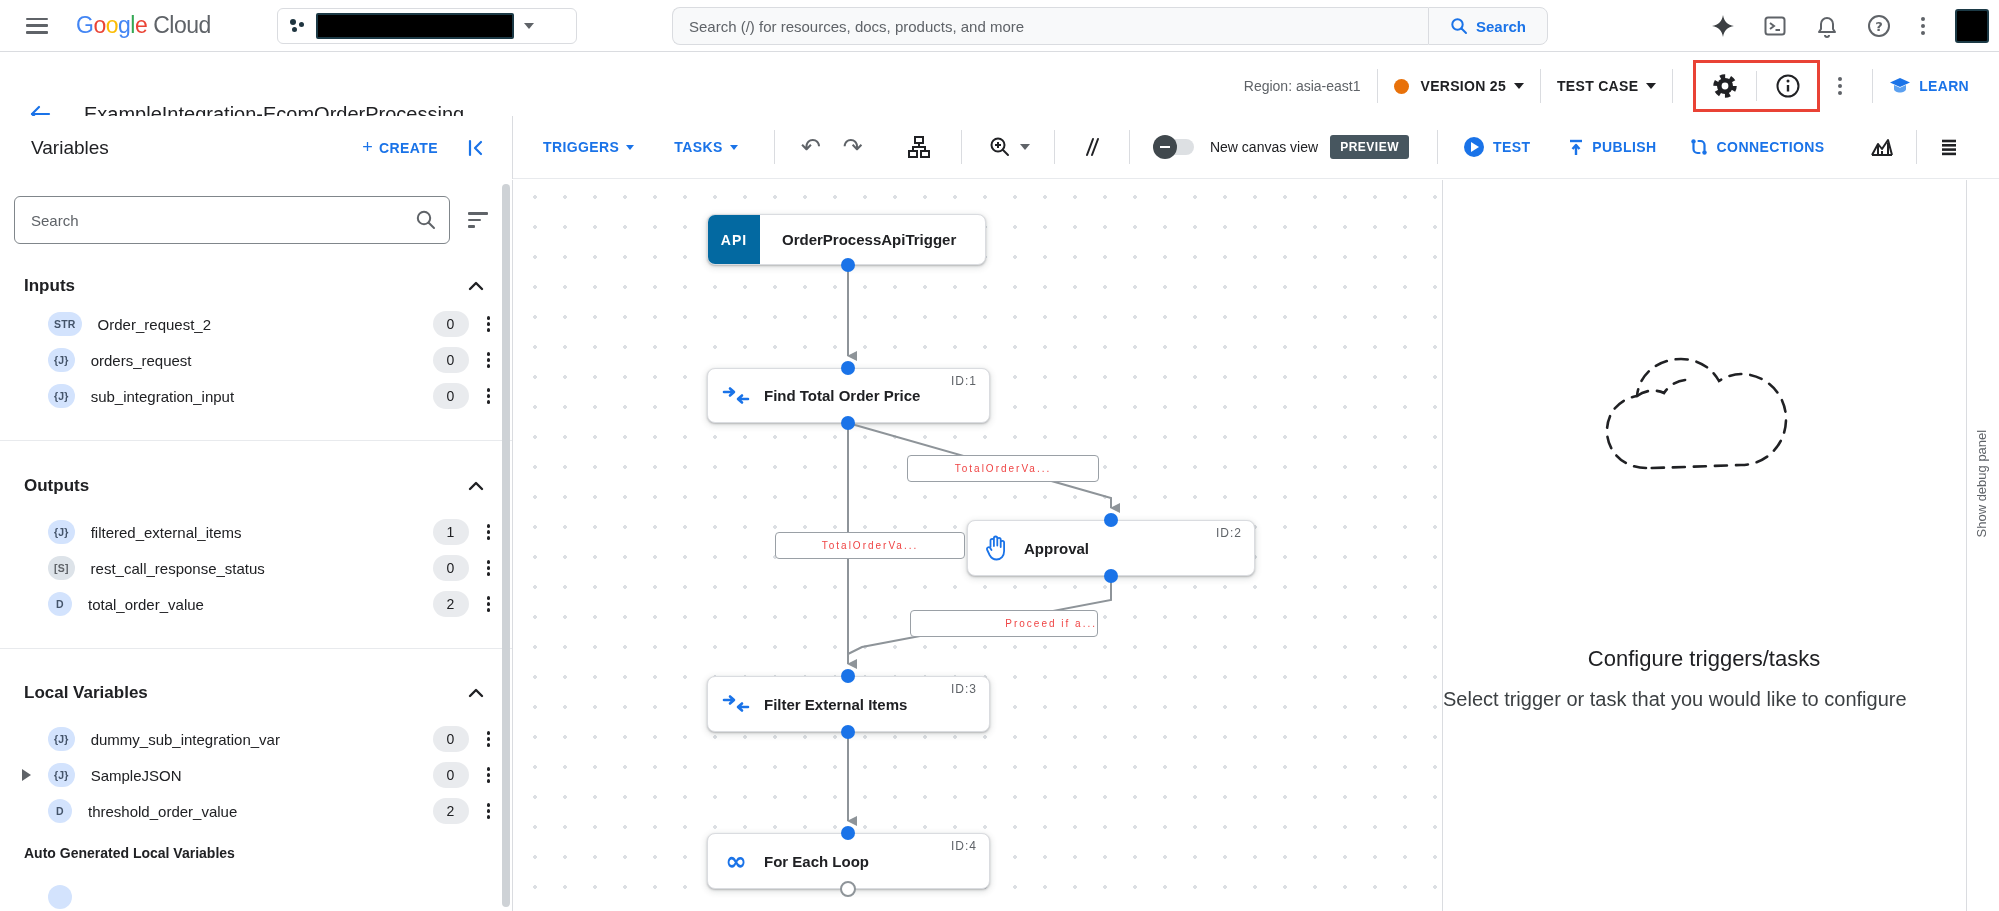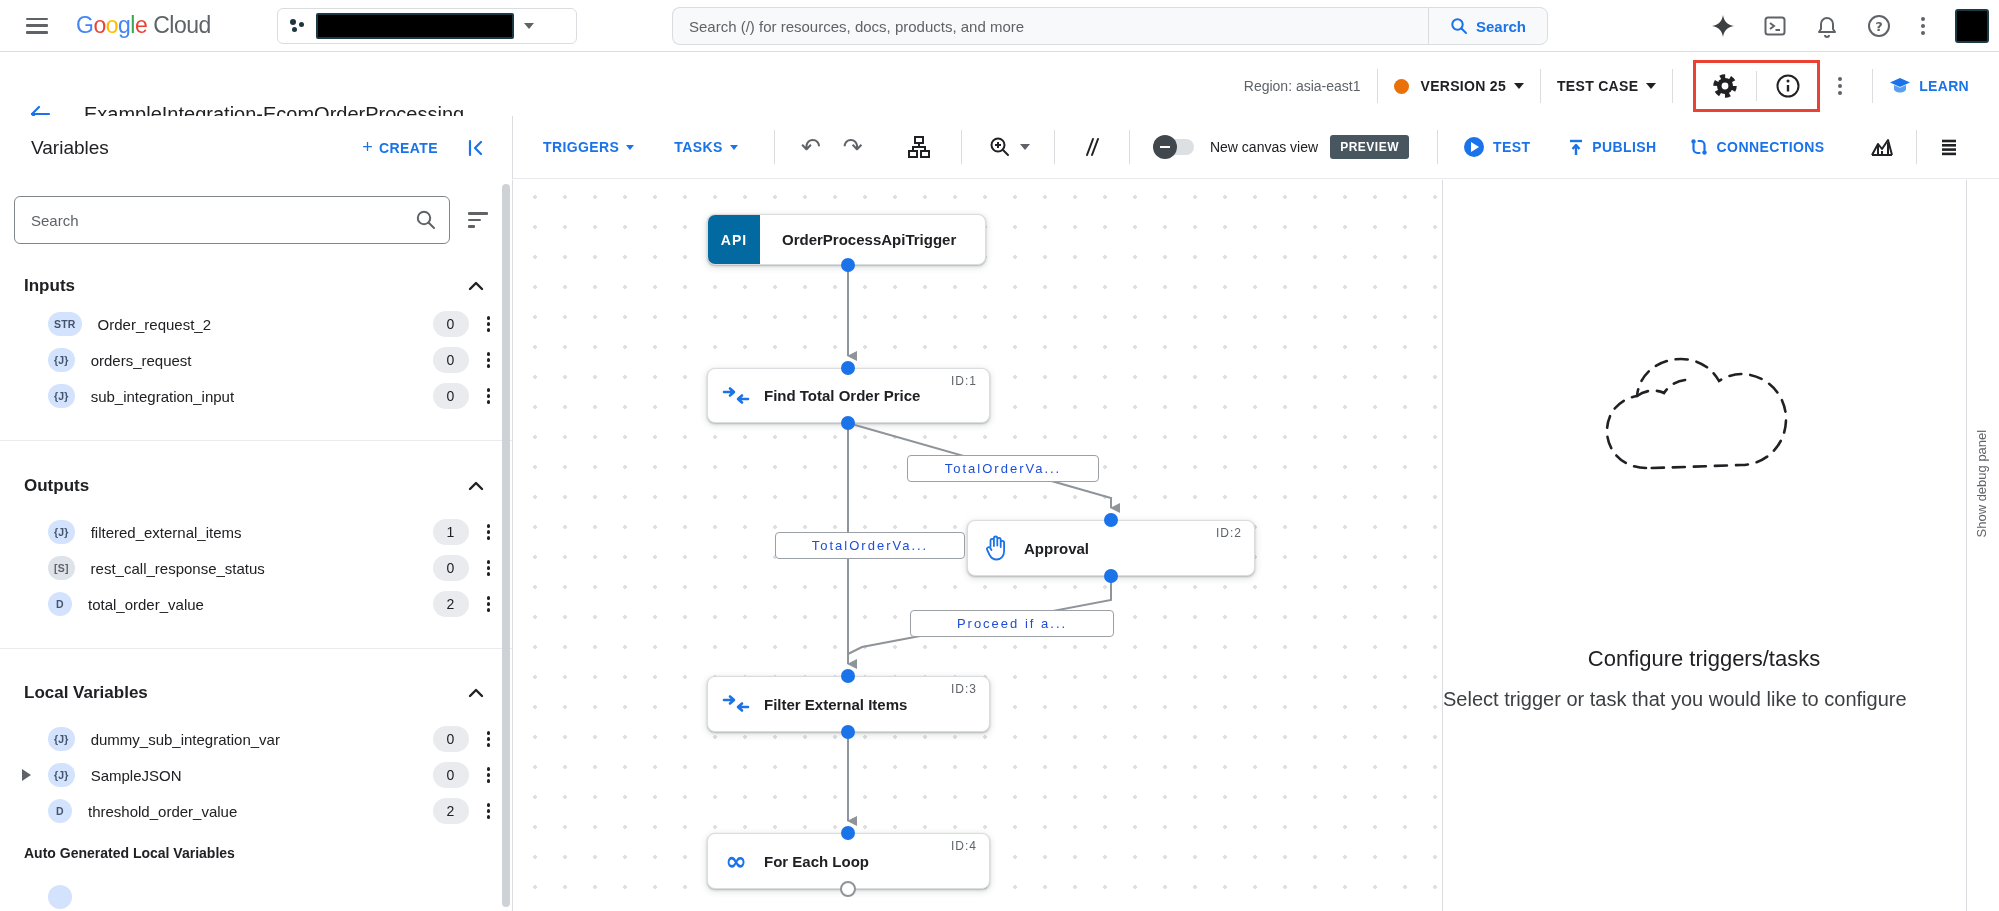--- a/index.html
+++ b/index.html
@@ -98,21 +98,21 @@
   .canvas { position:absolute; left:514px; top:180px; width:928px; height:731px; background-color:#fff;
             background-image:radial-gradient(#dcdfe3 1.6px, transparent 1.6px); background-size:30px 30px; background-position:6px 2px; overflow:hidden; }
   .node { position:absolute; background:#fff; border:1px solid #dadce0; border-radius:8px; box-shadow:0 1px 2px rgba(60,64,67,.3), 0 2px 6px 1px rgba(60,64,67,.15); display:flex; align-items:center; cursor:pointer; }
   .node .idlab { position:absolute; top:5px; right:12px; font-size:12px; color:#5f6368; letter-spacing:1px; }
   .node .ntitle { font-size:15px; font-weight:700; color:#202124; }
   .node .icobox { width:56px; display:flex; align-items:center; justify-content:center; flex:0 0 56px; }
   .apichip { width:52px; height:100%; background:#0369a1; border-radius:7px 0 0 7px; display:flex; align-items:center; justify-content:center; color:#fff; font-weight:700; font-size:14px; letter-spacing:1px; flex:0 0 52px; }
   .apichip + .ntitle { margin-left:22px; }
   .inf { font-size:26px; color:#1a73e8; font-weight:700; line-height:1; }
   .edgesvg { position:absolute; left:0; top:0; pointer-events:none; }
-  .elabel { position:absolute; background:#fff; border:1.5px solid #9aa0a6; border-radius:4px; height:27px; display:flex; align-items:center; justify-content:center; font-size:13px; letter-spacing:2px; color:#1d4ed8; font-weight:400; cursor:pointer; }
+  .elabel { position:absolute; background:#fff; border:1.5px solid #9aa0a6; border-radius:4px; height:27px; display:flex; align-items:center; justify-content:center; font-size:10px; letter-spacing:2px; color:#ef4444; font-weight:400; cursor:pointer; }
 
   
   .config { position:absolute; left:1442px; top:180px; width:523px; bottom:0; background:#fff; border-left:1px solid #dadce0; }
   .cfg-head { height:57px; display:flex; align-items:center; border-bottom:1px solid #dadce0; padding:0 20px 0 24px; }
   .cfg-title { font-size:18px; color:#202124; }
   .cfg-icons { margin-left:auto; display:flex; align-items:center; gap:30px; }
   .cfg-cloud { position:absolute; left:151px; top:158px; }
   .cfg-empty-h { position:absolute; top:466px; width:100%; text-align:center; font-size:22px; color:#202124; }
   .cfg-empty-s { position:absolute; top:508px; width:100%; text-align:left; font-size:20px; color:#3c4043; }
 
@@ -564,21 +564,21 @@
     <circle cx="334" cy="653" r="7" fill="#1a73e8"></circle>
     <circle cx="334" cy="709" r="7" fill="#fff" stroke="#8e9499" stroke-width="2"></circle>
   </svg>
 
   <div class="elabel" style="left:393px; top:275px; width:192px;">
     <span>TotalOrderVa...</span>
   </div>
   <div class="elabel" style="left:261px; top:352px; width:190px;">
     <span>TotalOrderVa...</span>
   </div>
-  <div class="elabel" style="left:396px; top:430px; width:204px;">
+  <div class="elabel" style="left:396px; top:430px; width:188px;justify-content:flex-end;">
     <span>Proceed if a...</span>
   </div>
 </div>
 
 <div class="config">
   <div class="cfg-cloud">
     <svg width="220" height="155" viewBox="0 0 220 155" fill="none" stroke="#202124" stroke-width="2.6" stroke-linecap="round" stroke-dasharray="12 9">
       <path d="M52 130 C29 130 13 113 13 93 C13 75 25 61 43 58 C45 36 64 21 87 21 C104 21 118 30 125 43 C131 39 139 36 147 36 C172 36 192 56 192 81 C192 107 172 127 147 127 C115 128 70 130 52 130 Z"></path>
       <path d="M43 58 C51 52 62 51 70 55 C76 46 86 41 96 42"></path>
     </svg>

